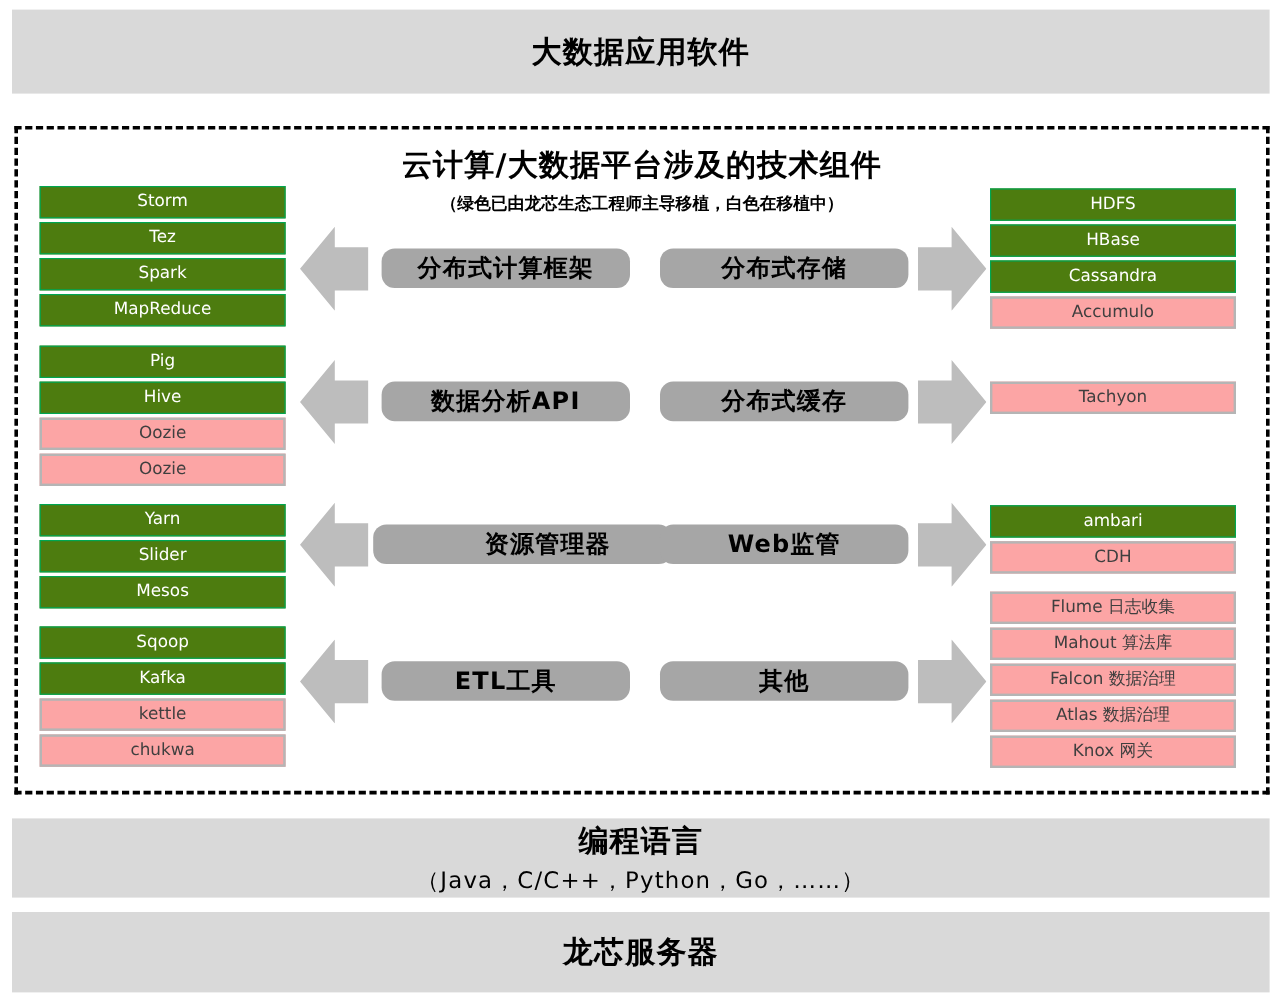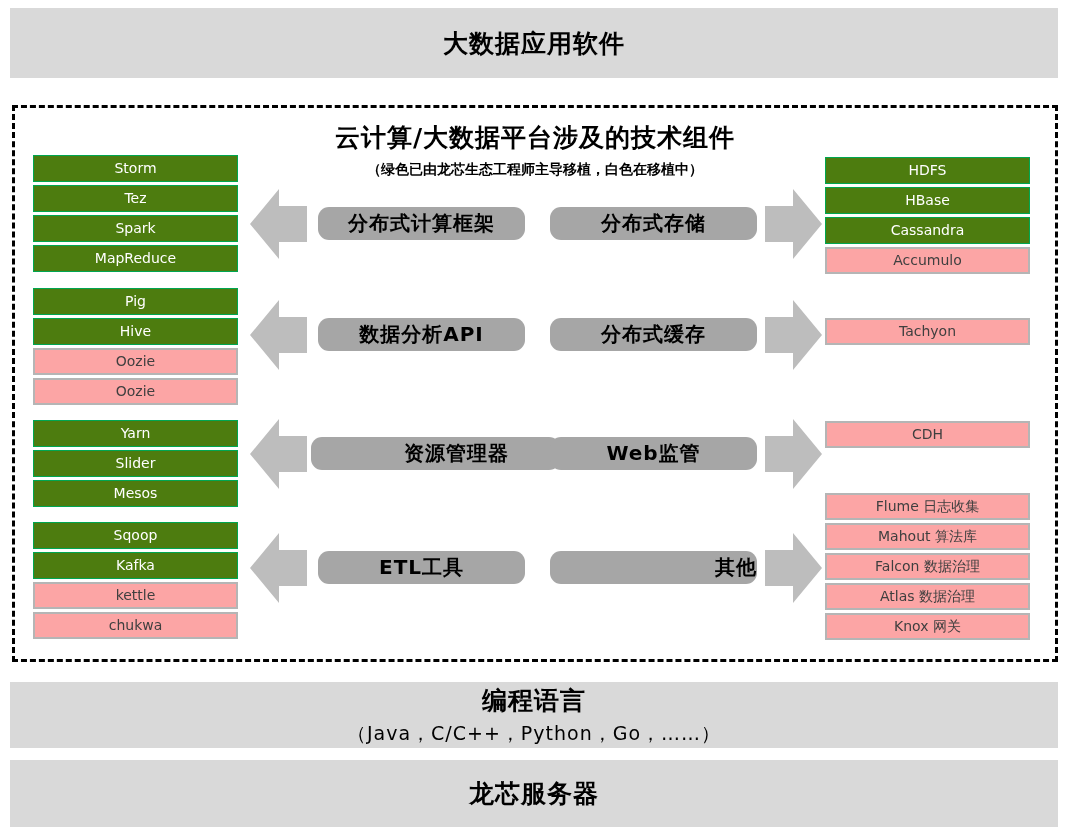--- a/index.html
+++ b/index.html
@@ -101,35 +101,36 @@
           </svg>
         </div>
         <div class="cat-label" style="left: 296px; top: 329px; padding-left: 42px;">资源管理器</div>
         <div class="cat-label" style="left: 535px; top: 329px;">Web监管</div>
         <div class="arrow" style="left: 750px; top: 311px;">
           <svg width="57" height="70" viewBox="0 0 57 70">
             <polygon points="0,17 28,17 28,0 57,35 28,70 28,53 0,53" fill="#BDBDBD"></polygon>
           </svg>
         </div>
         <div class="group" style="left: 810px; top: 313px;">
+          <div class="item ported">ambari</div>
           <div class="item porting">CDH</div>
         </div>
         <div class="group" style="left: 18px; top: 414px;">
           <div class="item ported">Sqoop</div>
           <div class="item ported">Kafka</div>
           <div class="item porting">kettle</div>
           <div class="item porting">chukwa</div>
         </div>
         <div class="arrow" style="left: 235px; top: 425px;">
           <svg width="57" height="70" viewBox="0 0 57 70">
             <polygon points="57,17 29,17 29,0 0,35 29,70 29,53 57,53" fill="#BDBDBD"></polygon>
           </svg>
         </div>
         <div class="cat-label" style="left: 303px; top: 443px;">ETL工具</div>
-        <div class="cat-label" style="left: 535px; top: 443px; text-align: right;">其他</div>
+        <div class="cat-label" style="left: 535px; top: 443px;">其他</div>
         <div class="arrow" style="left: 750px; top: 425px;">
           <svg width="57" height="70" viewBox="0 0 57 70">
             <polygon points="0,17 28,17 28,0 57,35 28,70 28,53 0,53" fill="#BDBDBD"></polygon>
           </svg>
         </div>
         <div class="group" style="left: 810px; top: 385px;">
           <div class="item porting">Flume 日志收集</div>
           <div class="item porting">Mahout 算法库</div>
           <div class="item porting">Falcon 数据治理</div>
           <div class="item porting">Atlas 数据治理</div>

